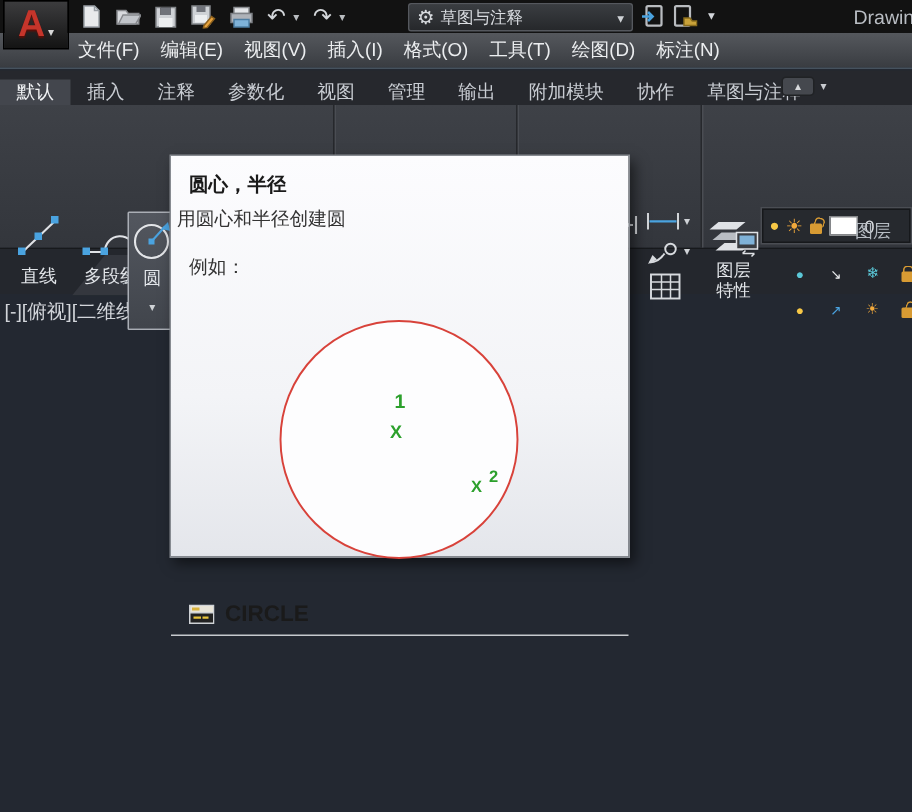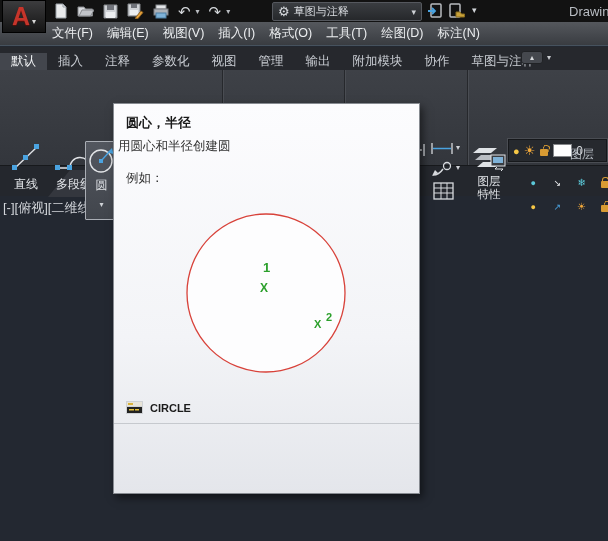--- a/index.html
+++ b/index.html
@@ -74,29 +74,29 @@
   
   .filebar { position:absolute; top:165px; left:0; width:608px; height:31px; background:#24272d;
     border-top:1px solid #17191c; z-index:3; }
   .start-tab { position:absolute; left:48px; top:4px; width:92px; height:27px; background:#34373e;
     clip-path:polygon(22px 0, 100% 0, 100% 100%, 0 100%);
     color:#989ea6; font-size:13px; display:flex; align-items:center; justify-content:center; cursor:pointer; }
   .canvas { position:absolute; top:196px; left:0; width:608px; height:345px; background:#232831; z-index:1; }
   .vp-label { position:absolute; left:3px; top:3px; color:#d2d5da; font-size:13px; cursor:pointer; }
 
   
-  .tooltip { position:absolute; left:113px; top:103px; width:307px; height:391px; z-index:10;
+  .tooltip { position:absolute; left:113px; top:103px; width:307px; height:269px; z-index:10;
     background:linear-gradient(180deg,#fcfcfe 0%,#f3f4f7 60%,#e4e6eb 100%);
     border:1px solid #878b91; box-shadow:3px 4px 8px rgba(0,0,0,.5); }
   .tt-title { position:absolute; left:12px; top:10px; font-size:13px; font-weight:bold; color:#1a1a1a; }
   .tt-desc { position:absolute; left:4px; top:34px; font-size:12.5px; color:#333; }
   .tt-example { position:absolute; left:12px; top:66px; font-size:12.5px; color:#333; }
   .tt-diagram { position:absolute; left:0; top:88px; }
   .tt-cmdrow { position:absolute; left:12px; top:297px; display:flex; align-items:center; gap:7px; }
-  .tt-cmd { font-size:11px; font-weight:bold; color:#1a1a1a; }
+  .tt-cmd { font-size:15px; font-weight:bold; color:#1a1a1a; }
   .tt-divider { position:absolute; left:0; top:319px; width:100%; border-top:1px solid #c6c9ce; }
   .tt-help { position:absolute; left:12px; top:326px; font-size:12.5px; color:#333; }
 
   
   .watermark { position:absolute; left:311px; top:314px; z-index:20; opacity:.92; pointer-events:none; }
   .wm-title { font-size:28px; font-weight:bold; letter-spacing:1px; color:#999da5;
     text-shadow:1px 1px 0 rgba(255,255,255,.75), 2px 2px 2px rgba(0,0,0,.3); line-height:1.1; }
   .wm-site { font-size:11px; font-weight:bold; letter-spacing:2.5px; color:#8f949c;
     text-shadow:1px 1px 0 rgba(255,255,255,.6); margin-top:1px; }
 </style>

